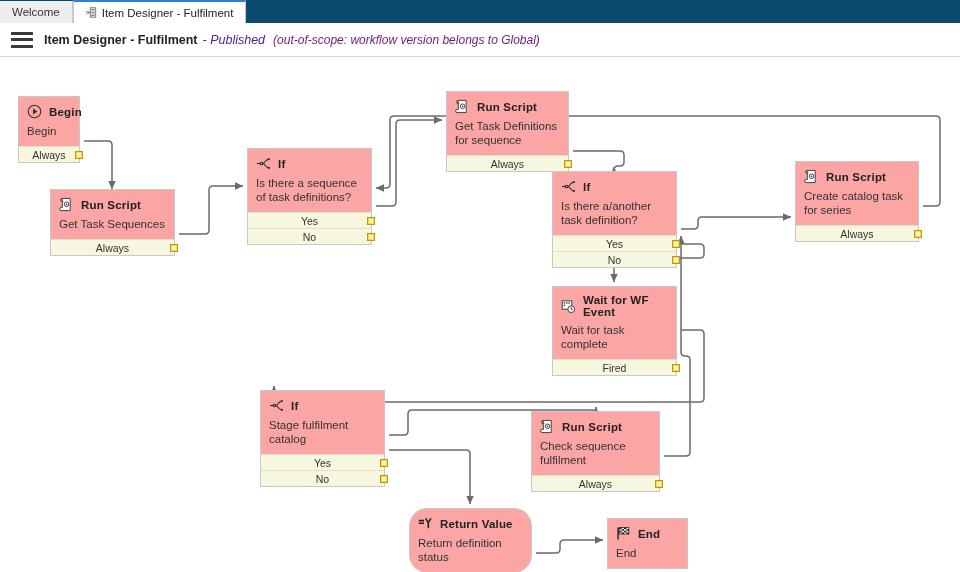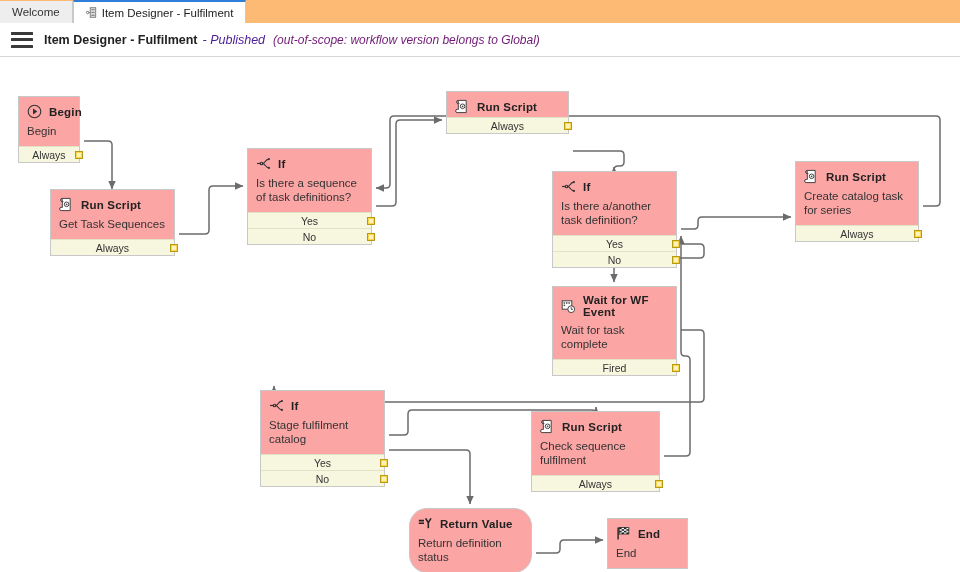--- a/index.html
+++ b/index.html
@@ -8,21 +8,21 @@
     background:#ffffff;
     font-family:"Liberation Sans",sans-serif;
     -webkit-font-smoothing:antialiased;
     overflow:hidden;
     position:relative;
   }
 
   
   .tabbar{
     position:absolute;left:0;top:0;width:960px;height:23px;
-    background:#fdba74;
+    background:#0c4a6e;
     border-bottom:1px solid #c9c9c9;
     display:flex;align-items:flex-end;
   }
   .tab{
     height:22px;box-sizing:border-box;
     display:flex;align-items:center;gap:5px;
     padding:0 12px;
     font-size:11.5px;color:#333;
     background:#eeeeee;
     border-right:1px solid #c9c9c9;
@@ -222,20 +222,21 @@
       <div class="node" style="left: 446px; top: 33px; width: 123px;">
         <div class="node-head">
           <svg class="node-ico" viewBox="0 0 15 15">
             <path d="M3.2,1.4 h8 v12.2 h-9 a1.6,1.6 0 0 1 0,-3.2 h1.2 z" fill="#fff" stroke="#444" stroke-width="1"></path>
             <path d="M3.2,1.4 a1.6,1.6 0 0 0 0,3.2 h1.2" fill="none" stroke="#444" stroke-width="1"></path>
             <circle cx="7.6" cy="7.3" r="2.3" fill="none" stroke="#444" stroke-width="1"></circle>
             <circle cx="7.6" cy="7.3" r="0.85" fill="#444"></circle>
           </svg>
           <span class="node-type">Run Script</span>
         </div>
+        <div class="node-desc">Get Task Definitions for sequence</div>
         <div class="out">
           <span>Always</span>
           <span class="pin"></span>
         </div>
       </div>
       <div class="node" style="left: 552px; top: 113px; width: 125px;">
         <div class="node-head">
           <svg class="node-ico" viewBox="0 0 15 15">
             <path d="M1,7.5 h3.4" stroke="#333" stroke-width="1.2" fill="none"></path>
             <path d="M6.6,7.5 C9,7.5 9.6,3.4 12.2,3.4" stroke="#333" stroke-width="1.2" fill="none"></path>

